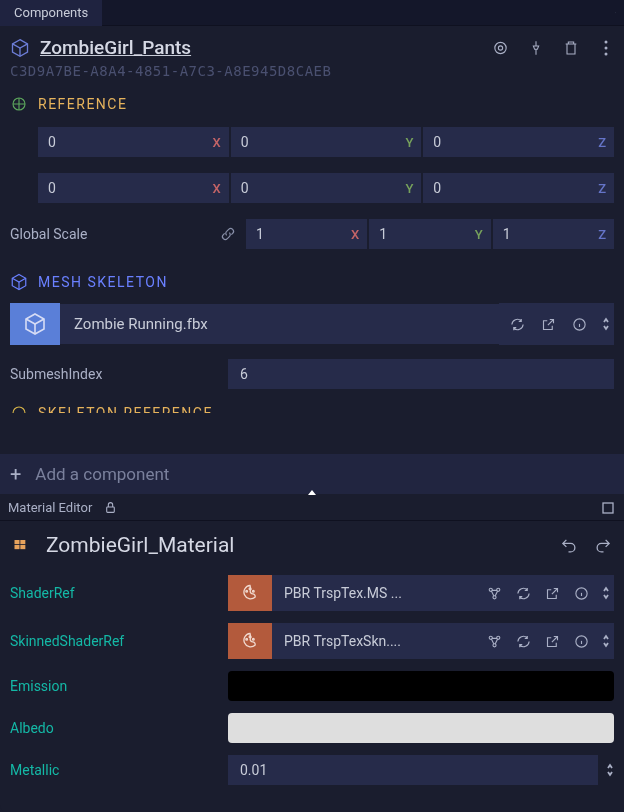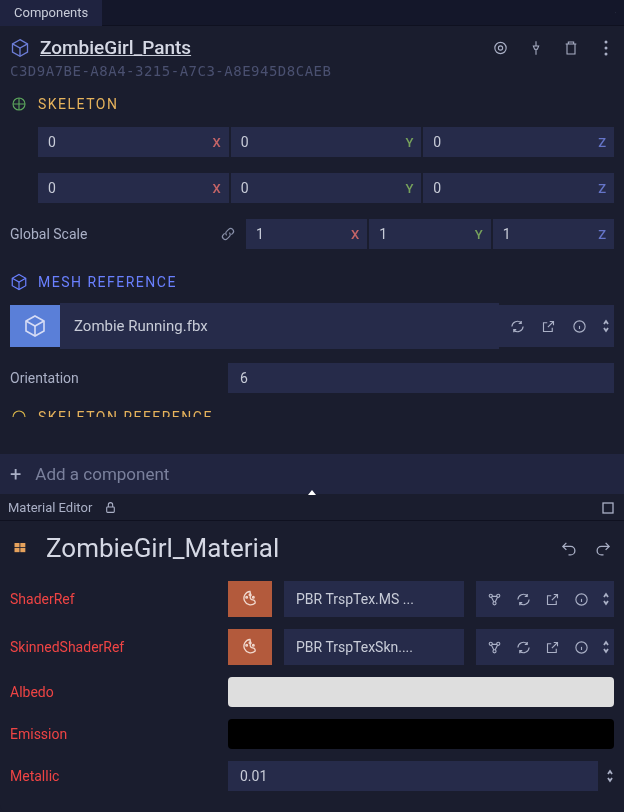--- a/index.html
+++ b/index.html
@@ -34,21 +34,21 @@
   .link-icn{width:20px;display:flex;justify-content:center;color:#888fa8;}
   .vec3{flex:1;display:flex;gap:2px;}
   .vec3 .cell{flex:1;background:#262b4a;height:30px;display:flex;align-items:center;padding:0 10px;position:relative;}
   .vec3 .cell .axis{position:absolute;right:8px;font-size:13px;font-weight:500;opacity:0.9;}
   .ax-x{color:#d46a6a;}
   .ax-y{color:#7fae5e;}
   .ax-z{color:#6c7dd6;opacity:0.5;}
 
   .asset-row{display:flex;align-items:center;padding:6px 10px;gap:0;}
   .asset-thumb{width:50px;height:42px;background:#5a7fd8;display:flex;align-items:center;justify-content:center;}
-  .asset-name{flex:1;background:#262b4a;height:46px;display:flex;align-items:center;padding:8px 14px;font-size:15px;color:#c8ccd8;}
+  .asset-name{flex:1;background:#262b4a;height:40px;display:flex;align-items:center;padding:8px 14px;font-size:15px;color:#c8ccd8;}
   .asset-actions{display:flex;gap:14px;padding:0 4px 0 10px;color:#9aa0b5;height:42px;align-items:center;background:#262b4a;}
 
   .number-input{flex:1;background:#262b4a;height:30px;display:flex;align-items:center;padding:0 12px;}
 
   
   .skel-sec{padding:16px 10px 0 10px;display:flex;align-items:center;gap:10px;overflow:hidden;}
 
   
   .add-comp{position:absolute;left:0;right:0;top:454px;height:40px;background:rgba(34,38,66,0.92);display:flex;align-items:center;padding:0 10px;gap:14px;color:#7a809c;font-size:17px;}
   .add-comp .plus{font-size:20px;color:#aab0c6;}
@@ -56,26 +56,26 @@
   
   .resize-cue{position:absolute;left:50%;top:490px;transform:translateX(-50%);color:#fff;font-size:18px;pointer-events:none;}
 
   
   .mat-panel{position:absolute;left:0;right:0;top:495px;bottom:0;background:#1a1d2e;border-radius:7px;}
   .mat-tabbar{height:26px;display:flex;align-items:center;background:#1a1d2e;border-bottom:1px solid #0f1120;font-size:13px;padding:0 8px;color:#aab0c6;gap:12px;}
   .mat-tabbar .lock{width:14px;height:14px;}
   .mat-tabbar .flex{flex:1;}
   .mat-header{display:flex;align-items:center;padding:12px 12px;gap:14px;}
   .mat-icon{width:20px;height:20px;color:#e6a25c;}
-  .mat-name{font-size:26px;color:#d5d8e4;flex:1;}
+  .mat-name{font-size:21px;color:#d5d8e4;flex:1;}
   .mat-actions{display:flex;gap:18px;color:#aab0c6;}
 
   .mat-row{display:flex;align-items:center;padding:6px 10px;gap:8px;}
-  .mat-label{width:210px;color:#ef4444;font-size:14px;}
-  .shader-pill{display:flex;align-items:flex-end;flex:1;gap:12px;}
+  .mat-label{width:210px;color:#14b8a6;font-size:14px;}
+  .shader-pill{display:flex;align-items:flex-end;flex:1;gap:0;}
   .shader-thumb{width:44px;height:36px;background:#b35a3c;display:flex;align-items:center;justify-content:center;}
   .shader-name{flex:1;background:#262b4a;height:36px;display:flex;align-items:center;padding:0 12px;font-size:14px;color:#c8ccd8;}
   .shader-actions{display:flex;gap:12px;padding:0 4px 0 10px;color:#9aa0b5;align-items:center;height:36px;background:#262b4a;}
   .color-swatch{flex:1;height:30px;border-radius:4px;}
   .swatch-white{background:#dedede;}
   .swatch-black{background:#000;}
 </style>
 </head>
 <body>
 
@@ -118,31 +118,31 @@
       </div>
       <div class="icn">
         <svg width="4" height="16" viewBox="0 0 4 16">
             <circle cx="2" cy="2" r="1.5" fill="currentColor"></circle>
             <circle cx="2" cy="8" r="1.5" fill="currentColor"></circle>
             <circle cx="2" cy="14" r="1.5" fill="currentColor"></circle>
           </svg>
       </div>
     </div>
   </div>
-  <div class="guid">C3D9A7BE-A8A4-3215-A7C3-A8E945D8CAEB</div>
+  <div class="guid">C3D9A7BE-A8A4-4851-A7C3-A8E945D8CAEB</div>
 </div>
 
 <div class="section">
   <div class="section-icon">
     <svg width="18" height="18" viewBox="0 0 24 24">
         <circle cx="12" cy="12" r="8" fill="none" stroke="#5da85d" stroke-width="1.5"></circle>
         <path d="M12 4 L12 20 M4 12 L20 12" stroke="#5da85d" stroke-width="1.5"></path>
       </svg>
   </div>
-  <div class="section-title transform-title">SKELETON</div>
+  <div class="section-title transform-title">REFERENCE</div>
 </div>
 
 <div class="row">
   <div class="link-icn"></div>
   <div class="vec3">
     <div class="cell">
         <span>0</span>
         <span class="axis ax-x">X</span>
       </div>
     <div class="cell">
@@ -198,21 +198,21 @@
 </div>
 
 <div class="section">
   <div class="section-icon">
     <svg width="18" height="18" viewBox="0 0 24 24" fill="none" stroke="#6a80ff" stroke-width="1.6">
         <path d="M12 2 L21 7 L21 17 L12 22 L3 17 L3 7 Z"></path>
         <path d="M3 7 L12 12 L21 7"></path>
         <path d="M12 12 L12 22"></path>
       </svg>
   </div>
-  <div class="section-title mesh-title">MESH REFERENCE</div>
+  <div class="section-title mesh-title">MESH SKELETON</div>
 </div>
 
 <div class="asset-row">
   <div class="asset-thumb">
     <svg width="24" height="24" viewBox="0 0 24 24" fill="none" stroke="#d6dcf5" stroke-width="1.6">
         <path d="M12 2 L21 7 L21 17 L12 22 L3 17 L3 7 Z"></path>
         <path d="M3 7 L12 12 L21 7"></path>
         <path d="M12 12 L12 22"></path>
       </svg>
   </div>
@@ -236,21 +236,21 @@
       </div>
     <div class="icn" style="width:8px">
         <svg width="6" height="14" viewBox="0 0 6 14" fill="none" stroke="currentColor" stroke-width="1.8">
           <path d="M1 5 L3 2 L5 5 M1 9 L3 12 L5 9"></path>
         </svg>
       </div>
   </div>
 </div>
 
 <div class="row">
-  <div class="label" style="width:210px">Orientation</div>
+  <div class="label" style="width:210px">SubmeshIndex</div>
   <div class="number-input">6</div>
 </div>
 
 <div class="skel-sec" style="height:16px;">
   <div class="section-icon">
     <svg width="18" height="18" viewBox="0 0 24 24">
         <circle cx="12" cy="12" r="8" fill="none" stroke="#d8b54a" stroke-width="1.5"></circle>
       </svg>
   </div>
   <div class="section-title transform-title">SKELETON REFERENCE</div>
@@ -394,27 +394,27 @@
         <div class="icn" style="width:8px">
             <svg width="6" height="14" viewBox="0 0 6 14" fill="none" stroke="currentColor" stroke-width="1.8">
               <path d="M1 5 L3 2 L5 5 M1 9 L3 12 L5 9"></path>
             </svg>
           </div>
       </div>
     </div>
   </div>
 
   <div class="mat-row">
+    <div class="mat-label">Emission</div>
+    <div class="color-swatch swatch-black" title="#000000"></div>
+  </div>
+
+  <div class="mat-row">
     <div class="mat-label">Albedo</div>
     <div class="color-swatch swatch-white" title="#dedede"></div>
-  </div>
-
-  <div class="mat-row">
-    <div class="mat-label">Emission</div>
-    <div class="color-swatch swatch-black" title="#000000"></div>
   </div>
 
   <div class="mat-row">
     <div class="mat-label">Metallic</div>
     <div class="number-input">0.01</div>
     <div class="icn" style="width:8px">
         <svg width="6" height="14" viewBox="0 0 6 14" fill="none" stroke="currentColor" stroke-width="1.8">
           <path d="M1 5 L3 2 L5 5 M1 9 L3 12 L5 9"></path>
         </svg>
       </div>

